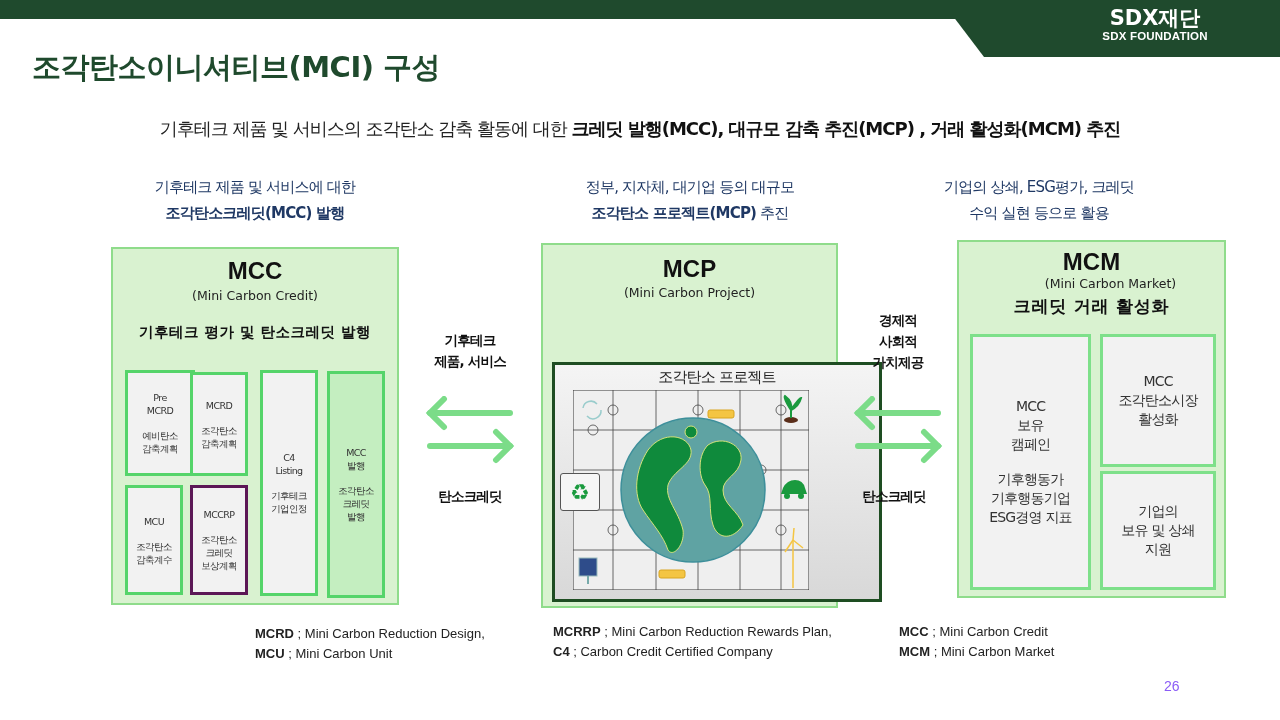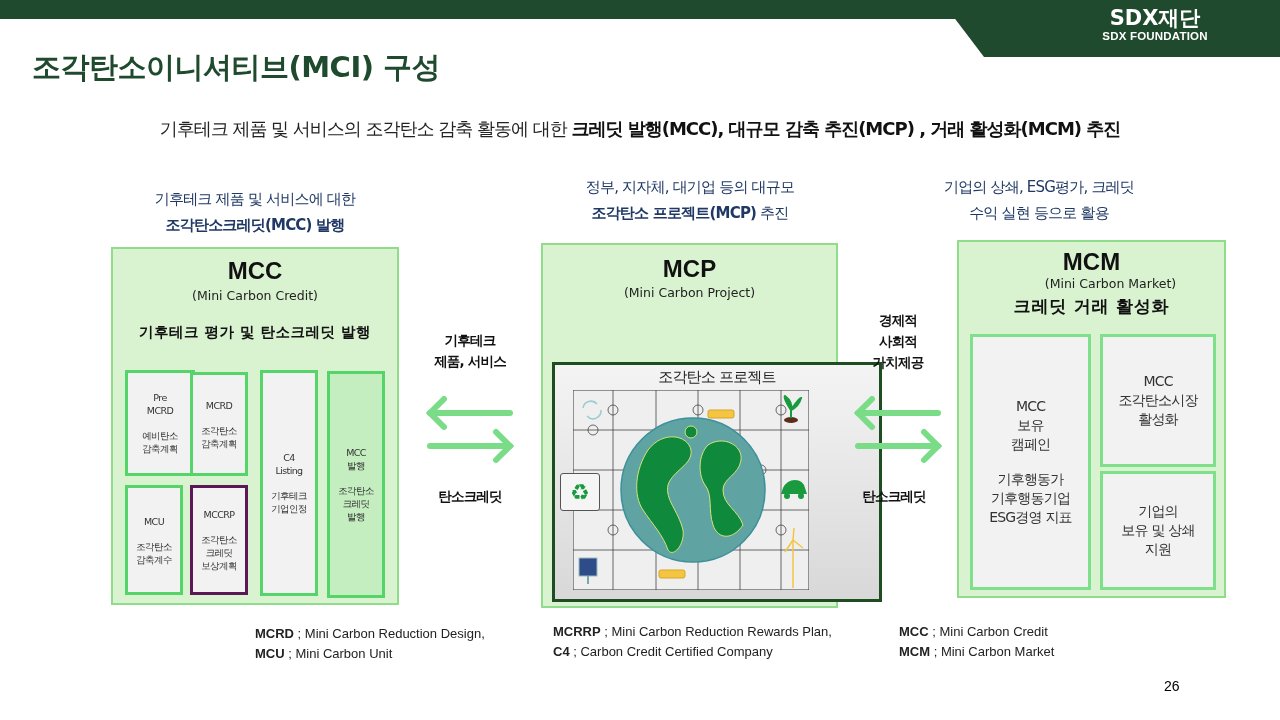--- a/index.html
+++ b/index.html
@@ -35,38 +35,38 @@
 
   .arrow-label { position: absolute; text-align: center; font-weight: bold; font-size: 13.5px; line-height: 21px; color: #111; letter-spacing: -0.8px; margin-top: 8px; }
   .arrows { position: absolute; }
 
   .project-frame { position: absolute; left: 552px; top: 362px; width: 330px; height: 240px; border: 3px solid #1e4d22; background: linear-gradient(#f4f4f4, #d8d8d8); }
   .project-label { position: absolute; left: 0; top: 3px; width: 100%; text-align: center; font-size: 15px; color: #222; letter-spacing: -0.8px; }
   .puzzle { position: absolute; left: 18px; top: 25px; }
 
   .legend { position: absolute; font-family: "Liberation Sans", sans-serif; font-size: 13px; line-height: 20px; color: #222; }
   .legend b { font-weight: bold; }
-  .page-num { position: absolute; left: 1164px; top: 678px; font-family: "Liberation Sans", sans-serif; font-size: 14px; color: #000000; text-align: right; }
+  .page-num { position: absolute; left: 1164px; top: 678px; font-family: "Liberation Sans", sans-serif; font-size: 14px; color: #8b5cf6; text-align: right; }
 </style>
 </head>
 <body>
 
 <div class="topbar"></div>
 <div class="logo-tab"></div>
 <div class="logo">
   <div class="logo-main">SDX재단</div>
   <div class="logo-sub">SDX FOUNDATION</div>
 </div>
 <div class="page-title">조각탄소이니셔티브(MCI) 구성</div>
 
 <div class="subtitle">
   <span>기후테크 제품 및 서비스의 조각탄소 감축 활동에 대한 </span><b>크레딧 발행(MCC), 대규모 감축 추진(MCP) , 거래 활성화(MCM) 추진</b>
 </div>
 
-<div class="col-caption" style="left:100px; top:186px; width:310px;">
+<div class="col-caption" style="left:100px; top:174px; width:310px;">
   <div>기후테크 제품 및 서비스에 대한</div>
   <div><b>조각탄소크레딧(MCC) 발행</b></div>
 </div>
 <div class="col-caption" style="left:535px; top:174px; width:310px;">
   <div>정부, 지자체, 대기업 등의 대규모</div>
   <div><b>조각탄소 프로젝트(MCP)</b><span> 추진</span></div>
 </div>
 <div class="col-caption" style="left:884px; top:174px; width:310px;">
   <div>기업의 상쇄,  ESG평가, 크레딧</div>
   <div>수익 실현 등으로 활용</div>

